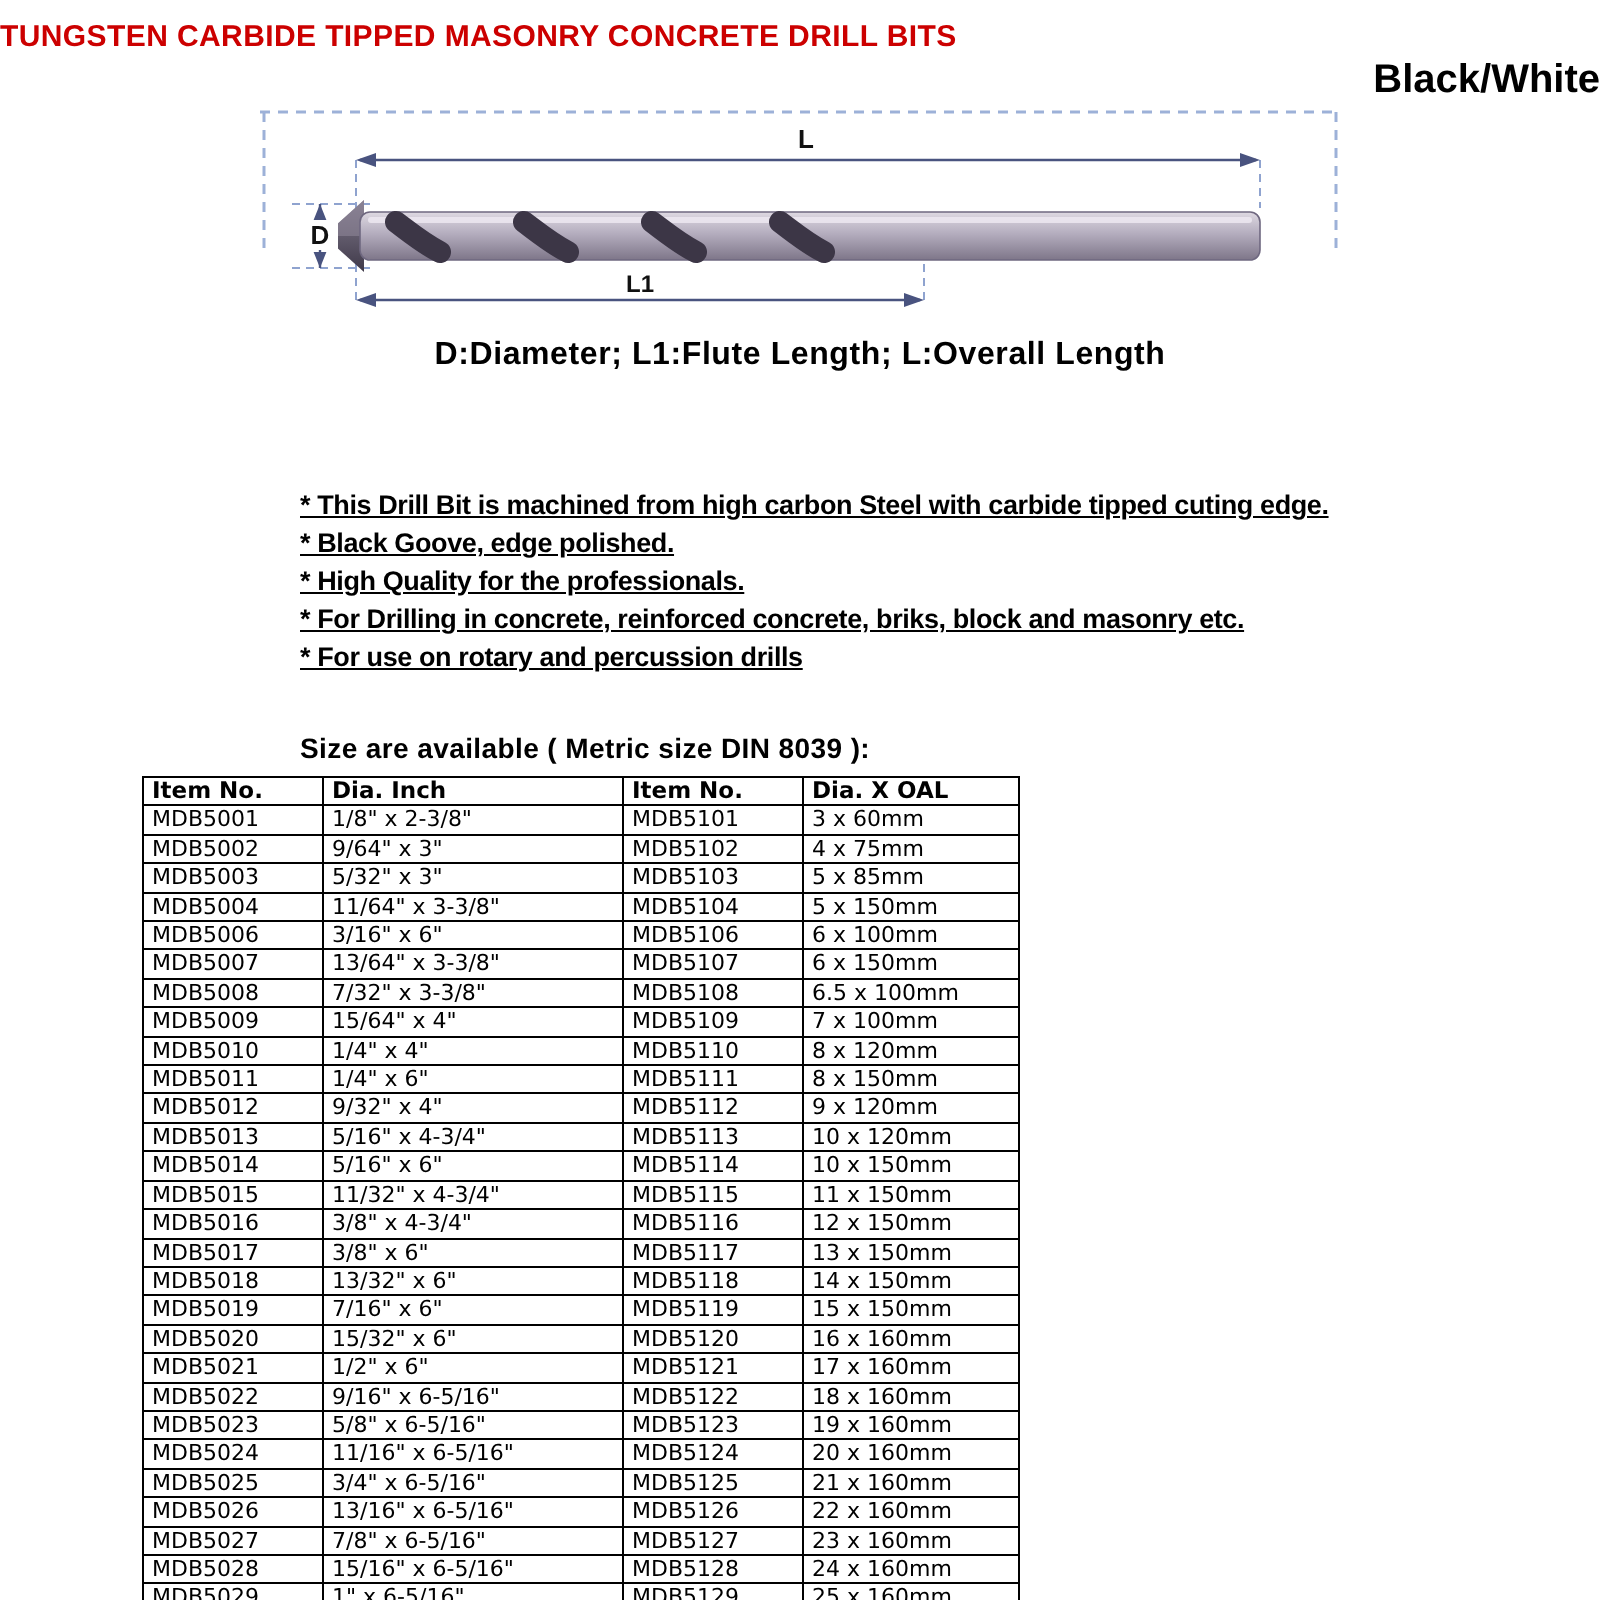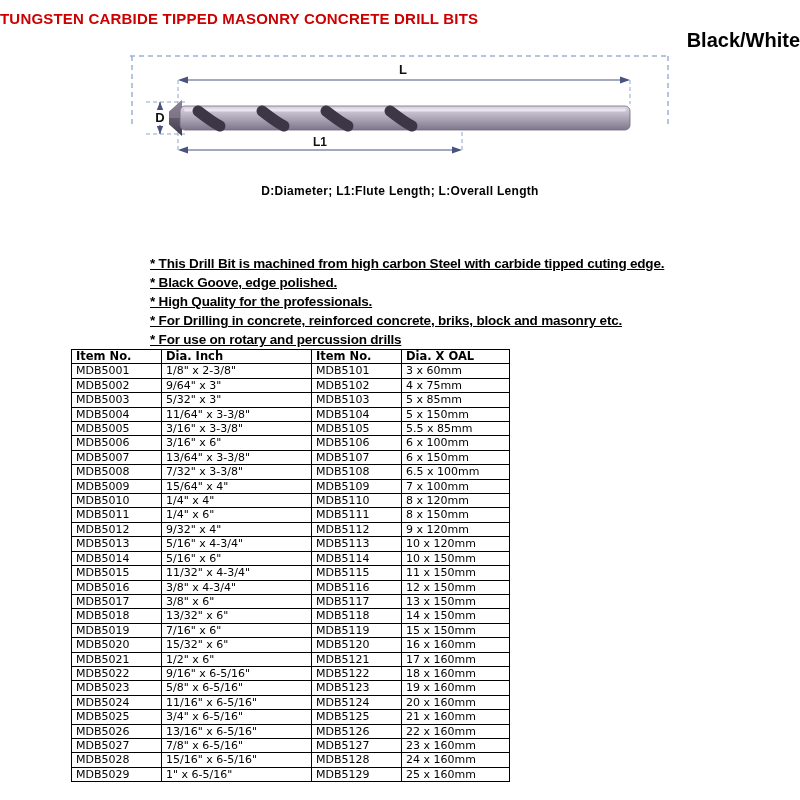--- a/index.html
+++ b/index.html
@@ -10,21 +10,21 @@
   }
   .page-title {
     text-align:left; font-size:15px; font-weight:bold;
     margin:10px 0 2px; letter-spacing:.2px;
   }
   .page-subtitle {
     text-align:right; font-size:20px; font-weight:bold; margin:2px 0 2px;
   }
   .diagram-wrap { width:540px; margin:0 auto; }
   .diagram-caption {
-    text-align:center; font-size:12px; font-weight:bold; margin-top:16px;
+    text-align:center; font-size:16px; font-weight:bold; margin-top:0;
     letter-spacing:.3px;
   }
   .features {
     list-style:none; margin:56px 0 0; padding:0 0 0 150px;
     font-size:13.5px; font-weight:bold; line-height:19px; letter-spacing:-0.2px;text-decoration:underline;
   }
   .sizes-intro { margin:28px 0 6px 150px; font-size:14px; font-weight:bold; letter-spacing:.2px; }
   .sizes-table {
     border-collapse:collapse; margin-left:71px;
     font-family:"DejaVu Sans", sans-serif; font-size:11px;
@@ -115,20 +115,21 @@
   <div class="diagram-caption">D:Diameter; L1:Flute Length; L:Overall Length</div>
 
   <ul class="features">
       <li>* This Drill Bit is machined from high carbon Steel with carbide tipped cuting edge.</li>
       <li>* Black Goove, edge polished.</li>
       <li>* High Quality for the professionals.</li>
       <li>* For Drilling in concrete, reinforced concrete, briks, block and masonry etc.</li>
       <li>* For use on rotary and percussion drills</li>
     </ul>
 
+  <div class="sizes-intro">Size are available ( Metric size DIN 8039 ):</div>
 
   <table class="sizes-table">
     <colgroup>
       <col class="c1">
         <col class="c2">
         <col class="c3">
         <col class="c4">
     </colgroup>
     <thead>
       <tr id="size-head">
@@ -157,26 +158,20 @@
           <td>MDB5103</td>
           <td>5 x 85mm</td>
         </tr>
         <tr>
           <td>MDB5004</td>
           <td>11/64" x 3-3/8"</td>
           <td>MDB5104</td>
           <td>5 x 150mm</td>
         </tr>
         <tr>
-          <td>MDB5005</td>
-          <td>3/16" x 3-3/8"</td>
-          <td>MDB5105</td>
-          <td>5.5 x 85mm</td>
-        </tr>
-        <tr>
           <td>MDB5006</td>
           <td>3/16" x 6"</td>
           <td>MDB5106</td>
           <td>6 x 100mm</td>
         </tr>
         <tr>
           <td>MDB5007</td>
           <td>13/64" x 3-3/8"</td>
           <td>MDB5107</td>
           <td>6 x 150mm</td>

